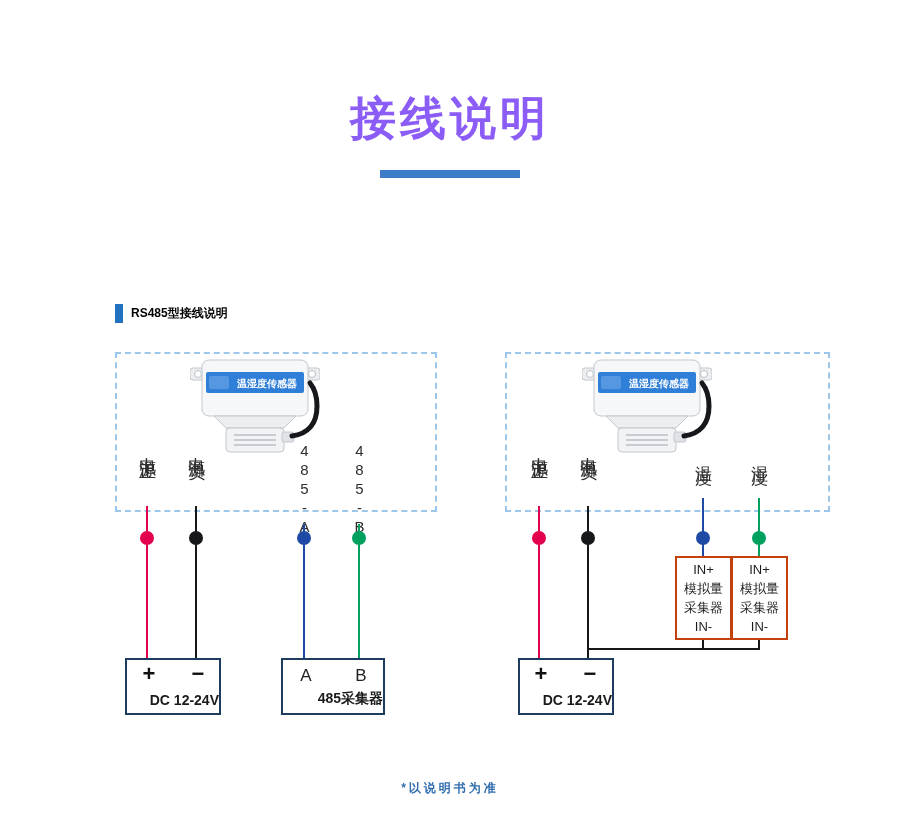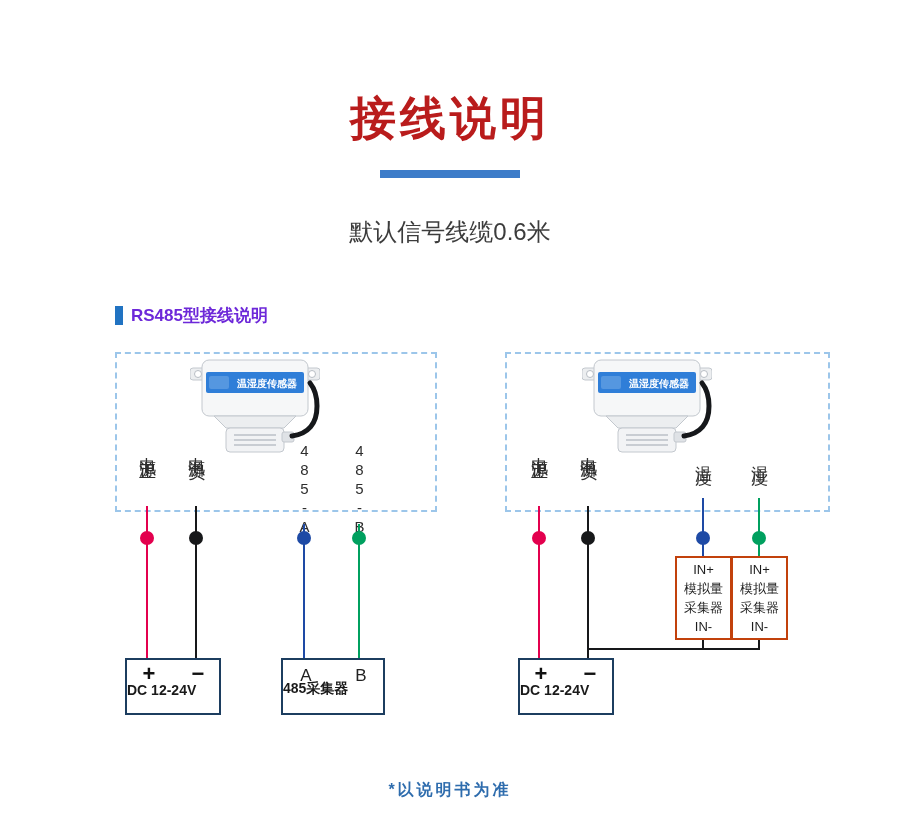--- a/index.html
+++ b/index.html
@@ -11,21 +11,21 @@
     background: #ffffff;
     font-family: "Liberation Sans", "DejaVu Sans", sans-serif;
     overflow: hidden;
   }
   .title {
     position: absolute;
     top: 88px; left: 0; width: 100%;
     text-align: center;
     font-size: 46px;
     font-weight: 700;
-    color: #b91c1c;
+    color: #8b5cf6;
     margin: 0;
     letter-spacing: 4px;
   }
   .title-underline {
     position: absolute;
     top: 170px; left: 50%;
     transform: translateX(-50%);
     width: 140px; height: 8px;
   }
   .subtitle {
@@ -36,21 +36,21 @@
     color: #3c3c3c;
   }
   .sec-header {
     position: absolute;
     top: 304px;
     display: flex;
     align-items: center;
     gap: 8px;
   }
   .bullet { width: 8px; height: 19px; display: inline-block; }
-  .sec-title { font-size: 17px; font-weight: 700; color: #6d28d9; }
+  .sec-title { font-size: 12px; font-weight: 700; color: #000000; }
   .dashed-box {
     position: absolute;
     border: 2px dashed #9cc6ea;
     box-sizing: border-box;
   }
   .device { position: absolute; width: 130px; height: 96px; }
   .vlabel {
     position: absolute;
     writing-mode: vertical-rl;
     text-orientation: upright;
@@ -80,54 +80,53 @@
   }
   .term {
     position: absolute;
     top: 6px; width: 18px;
     text-align: center;
     font-size: 17px;
     color: #222222;
   }
   .tbox-label {
     position: absolute;
-    bottom: 15px; left: 0; right: 0;
-    text-align: left;
+    bottom: 5px; left: 0; right: 0;
+    text-align: right;
     font-size: 14px;
     font-weight: 600;
     color: #1a1a1a;
   }
   .cbox {
     position: absolute;
     width: 57px; height: 84px;
     border: 2px solid #c2410c;
     box-sizing: border-box;
     background: #ffffff;
     display: flex;
     flex-direction: column;
     justify-content: center;
   }
   .cline { text-align: center; font-size: 13px; line-height: 19px; color: #1d1d1d; }
   .footer-note {
     position: absolute;
     top: 780px; left: 0; width: 100%;
     text-align: center;
-    font-size: 16px;
+    font-size: 12px;
     font-weight: 600;
     letter-spacing: 3px;
   }
 </style>
 </head>
 <body>
 
 <div class="page">
 
   <h1 class="title">接线说明</h1>
   <div class="title-underline" style="background: rgb(61, 124, 201);"></div>
-  <div class="subtitle">默认信号线缆0.6米</div>
 
   <div class="sec-header" style="left:115px">
     <span class="bullet" style="background: rgb(33, 115, 194);"></span>
     <span class="sec-title">RS485型接线说明</span>
   </div>
 
   <div class="dashed-box" style="left:115px; top:352px; width:322px; height:160px"></div>
 
   <div class="device" style="left:190px; top:358px">
     <svg viewBox="0 0 130 96" width="130" height="96">

